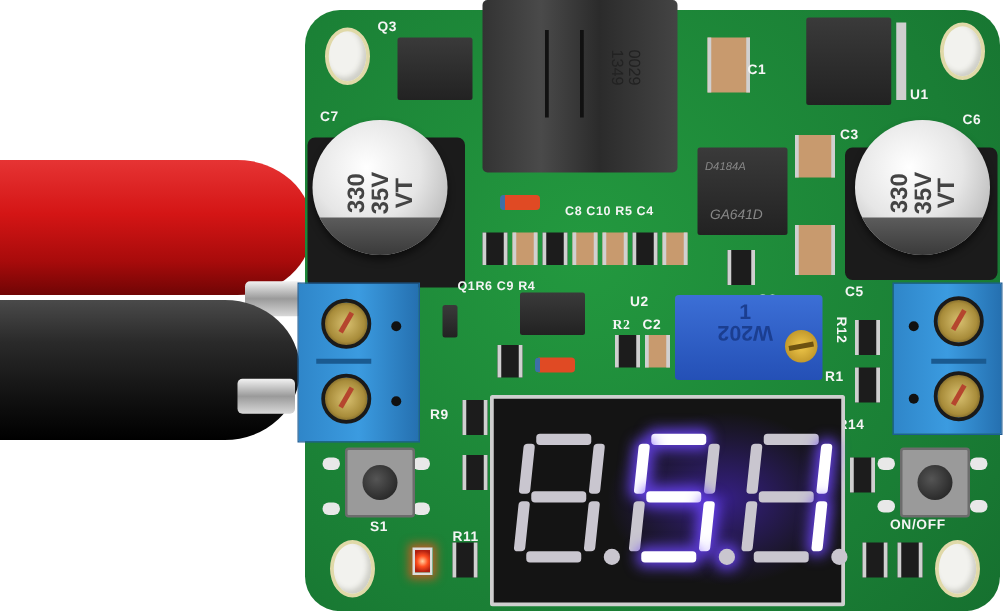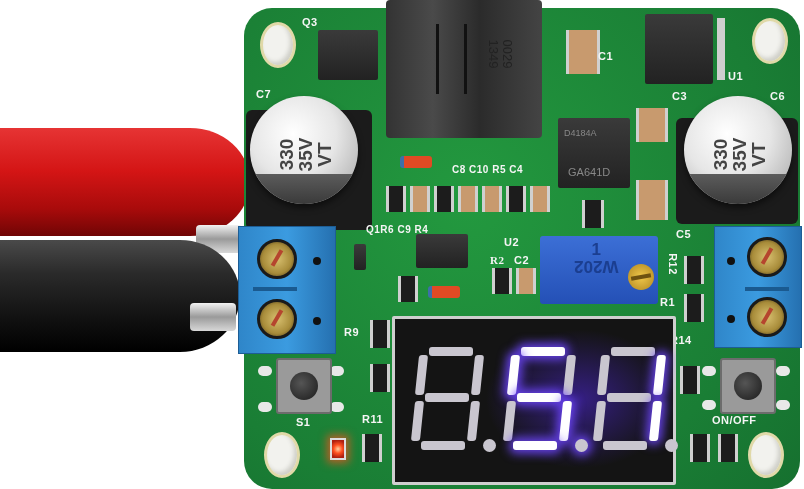--- a/index.html
+++ b/index.html
@@ -22,21 +22,21 @@
     .screw::before{content:"";position:absolute;left:8px;top:14px;width:18px;height:4px;background:#b5452e;transform:rotate(-60deg);}
     .tdot{width:8px;height:8px;border-radius:50%;background:#111;}
     
     .ecap-base{background:#1b1b1b;border-radius:6px;}
     .ecap{width:108px;height:108px;border-radius:50%;
       background:radial-gradient(circle at 40% 35%, #ffffff 0%, #e6e6e6 45%, #b8b8b8 80%, #8a8a8a 100%);
       box-shadow:0 4px 6px rgba(0,0,0,.5);overflow:hidden;}
     .ecap-mark{position:absolute;left:0;right:0;bottom:0;height:30px;background:linear-gradient(180deg,#5c5c5c,#3a3a3a);}
     .ecap-text{position:absolute;left:30px;top:30px;transform:rotate(-90deg);transform-origin:center;color:#444;font-size:19px;font-weight:bold;line-height:19px;width:50px;text-align:center;}
     
-    .chip{background:linear-gradient(180deg,#3a3a3a,#222);border-radius:2px;}
+    .chip{background:linear-gradient(180deg,#3a3a3a,#222);border-radius:2px;font-style:italic;}
     .pin{background:#cfcfcf;}
     .smd-r{background:#1c1c1c;border-left:3px solid #d0d0d0;border-right:3px solid #d0d0d0;color:#ddd;font-size:7px;text-align:center;}
     .smd-c{background:#c89a6e;border-left:3px solid #d0d0d0;border-right:3px solid #d0d0d0;}
     .inductor{background:linear-gradient(90deg,#333,#4a4a4a 30%,#2b2b2b 60%,#444);border-radius:4px;}
     .diode{background:#e04a24;border-left:4px solid #3e6fa8;border-radius:3px;}
     
     .disp{left:392px;top:316px;width:278px;height:163px;background:#141414;border:3px solid #cfcfcf;border-radius:2px;}
     .dig{position:absolute;width:66px;height:100px;}
     .seg{position:absolute;background:#c9c6cf;border-radius:3px;}
     .on{background:#ffffff;box-shadow:0 0 10px 4px rgba(110,70,255,.85);}
@@ -89,21 +89,21 @@
 <div class="abs ecap-base" style="left:246px;top:110px;width:126px;height:120px;"></div>
 <div class="abs ecap" style="left:250px;top:96px;">
   <div class="ecap-mark"></div>
   <div class="ecap-text">
     <div>330</div>
     <div>35V</div>
     <div>VT</div>
   </div>
 </div>
 
-<div class="abs silk" style="left:672px;top:90px;">C3</div>
+<div class="abs silk" style="left:672px;top:102px;">C3</div>
 <div class="abs silk" style="left:770px;top:90px;">C6</div>
 <div class="abs ecap-base" style="left:676px;top:118px;width:122px;height:106px;"></div>
 <div class="abs ecap" style="left:684px;top:96px;">
   <div class="ecap-mark"></div>
   <div class="ecap-text">
     <div>330</div>
     <div>35V</div>
     <div>VT</div>
   </div>
 </div>
@@ -175,21 +175,21 @@
 
 <div class="abs silk" style="left:662px;top:258px;transform:rotate(90deg);">R12</div>
 <div class="abs smd-r" style="left:684px;top:256px;width:14px;height:28px;"></div>
 <div class="abs smd-r" style="left:684px;top:294px;width:14px;height:28px;"></div>
 <div class="abs silk" style="left:660px;top:296px;">R1</div>
 <div class="abs silk" style="left:670px;top:334px;">R14</div>
 
 <div class="abs silk" style="left:344px;top:326px;">R9</div>
 <div class="abs smd-r" style="left:370px;top:320px;width:14px;height:28px;"></div>
 <div class="abs smd-r" style="left:370px;top:364px;width:14px;height:28px;"></div>
-<div class="abs silk" style="left:362px;top:413px;">R11</div>
+<div class="abs silk" style="left:362px;top:424px;">R11</div>
 <div class="abs led" style="left:330px;top:438px;"></div>
 <div class="abs smd-r" style="left:362px;top:434px;width:14px;height:28px;"></div>
 
 <div class="abs pad" style="left:258px;top:366px;"></div>
 <div class="abs pad" style="left:330px;top:366px;"></div>
 <div class="abs pad" style="left:258px;top:402px;"></div>
 <div class="abs pad" style="left:330px;top:402px;"></div>
 <div class="abs btn" style="left:276px;top:358px;width:52px;height:52px;">
   <div class="abs btn-cap" style="left:12px;top:12px;"></div>
 </div>

